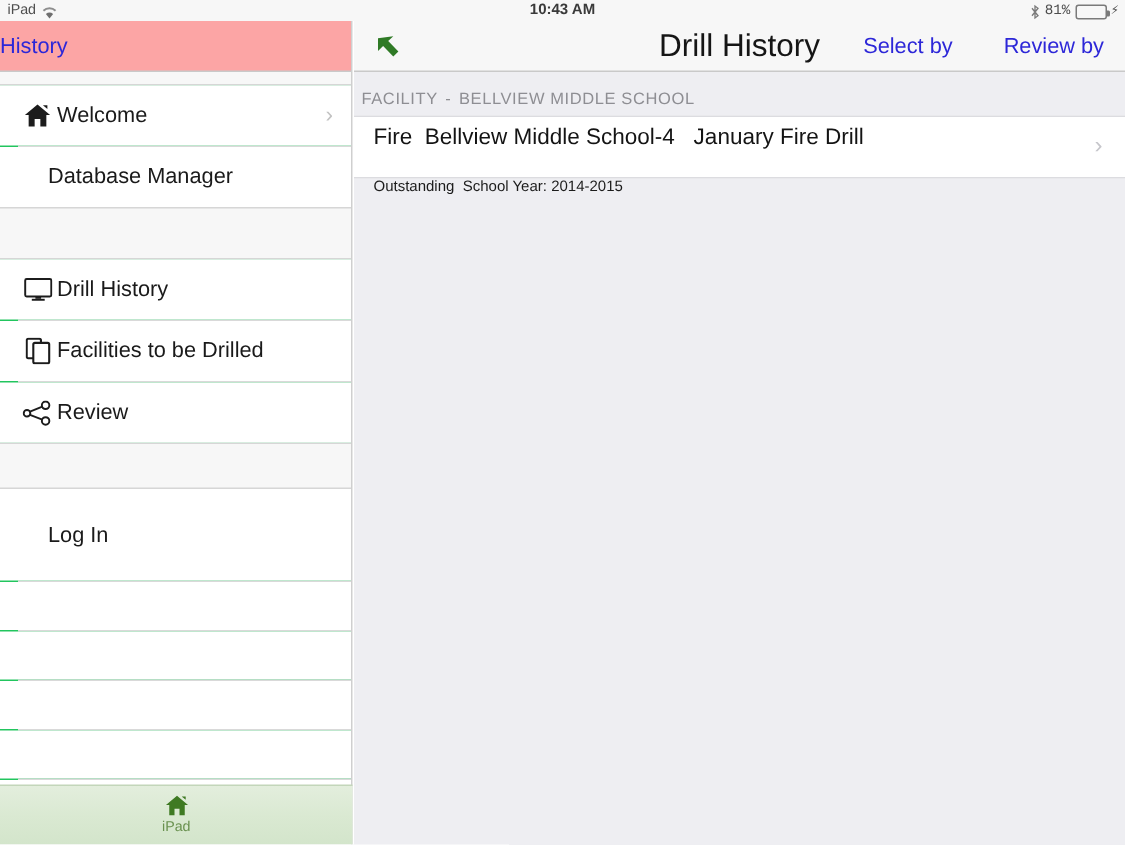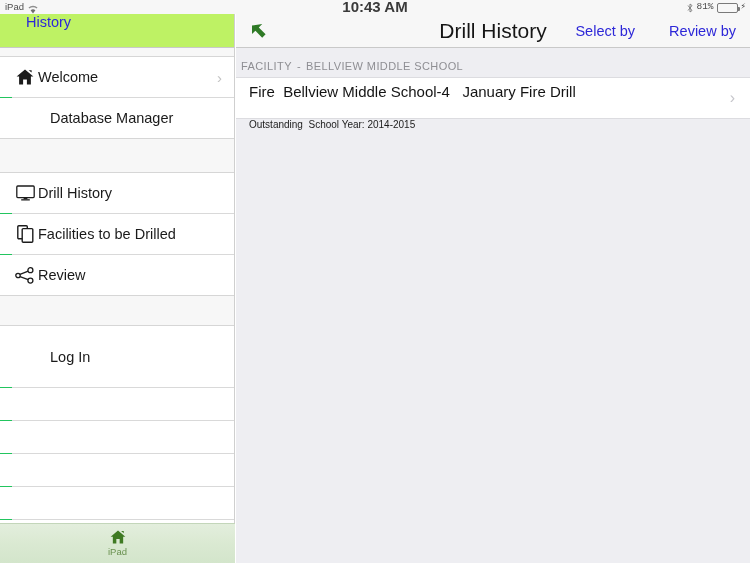--- a/index.html
+++ b/index.html
@@ -12,21 +12,21 @@
   }
   .screen { position: relative; width: 750px; height: 563px; display: block; }
 
   
   .statusbar {
     position: absolute; top: 0; left: 0; width: 750px; height: 14px;
     background: #f7f7f7;
     font-size: 9.5px; color: #4d4d4d; line-height: 14px;
   }
   .sb-left { position: absolute; left: 5px; top: 0; display: flex; align-items: center; gap: 4px; }
-  .sb-center { position: absolute; left: 0; right: 0; top: 0; text-align: center; font-weight: bold; font-size: 15px; color: #3a3a3a; }
+  .sb-center { position: absolute; left: 0; right: 0; top: 0; text-align: center; font-weight: bold; font-size: 10px; color: #3a3a3a; }
   .sb-right { position: absolute; right: 4px; top: 0; display: flex; align-items: center; gap: 3px; font-family: Liberation Mono, monospace; }
   .wifi-ico { display:inline-block; width: 10px; height: 9px; position: relative; top: 1px; }
   .bt-ico { display:inline-block; width: 6px; height: 10px; position: relative; top: 1px; }
   .batt {
     display: inline-block; width: 21px; height: 9.5px;
     border: 1px solid #7a7a7a; border-radius: 2px; position: relative; top: 1px;
     padding: 1px;
   }
   .batt::after {
     content: ""; position: absolute; right: -3px; top: 3px;
@@ -35,23 +35,23 @@
   .batt-fill { height: 100%; background: #4cd461; border-radius: 1px; }
   .bolt { font-size: 9px; color: #4d4d4d; line-height: 14px; }
 
   
   .sidebar {
     position: absolute; left: 0; top: 14px; width: 235px; height: 549px;
     background: #ffffff;
     border-right: 1px solid #cfcfcf;
   }
   .sb-navbar {
-    height: 34px; background: #bef264;
+    height: 34px; background: #fca5a5;
     border-bottom: 1px solid #c9c9c9;
-    display: flex; align-items: flex-start; padding-left: 26px;
+    display: flex; align-items: center; padding-left: 0;
   }
   .back-link { color: #2d27d8; font-size: 14.5px; }
 
   .sb-scroll { height: 514px; background: #22c55e; position: relative; overflow: hidden; }
 
   .sec-gap { background: #f7f7f7; border-bottom: 1px solid #d6d6d6; border-top: 1px solid #d6d6d6; }
   .sec-gap.first { border-top: none; }
 
   .sb-row {
     height: 40px; display: flex; align-items: center;
@@ -59,21 +59,21 @@
   }
   .sb-row .ico {
     width: 26px; height: 24px; display: flex; align-items: center; justify-content: center;
     color: #1c1c1c; flex: 0 0 26px;
   }
   .sb-row .lbl { font-size: 14.5px; color: #1a1a1a; }
   .sb-row .chev {
     position: absolute; right: 12px; top: 50%; transform: translateY(-50%);
     color: #c2c2c2; font-size: 15px; line-height: 1;
   }
-  .sb-row.indent .lbl { margin-left: 38px; }
+  .sb-row.indent .lbl { margin-left: 20px; }
   .sep-inset { height: 1px; background: #d9d9d9; margin-left: 12px; }
 
   .empty-row { height: 32px; background: #fff; }
 
   
   .green-bar {
     position: absolute; left: 0; bottom: 0; width: 235px; height: 40px;
     background: linear-gradient(to bottom, #e3eedd 0%, #dae9d2 50%, #d3e5cb 100%);
     border-top: 1px solid #c3d6ba;
     display: flex; flex-direction: column; align-items: center; justify-content: center;

